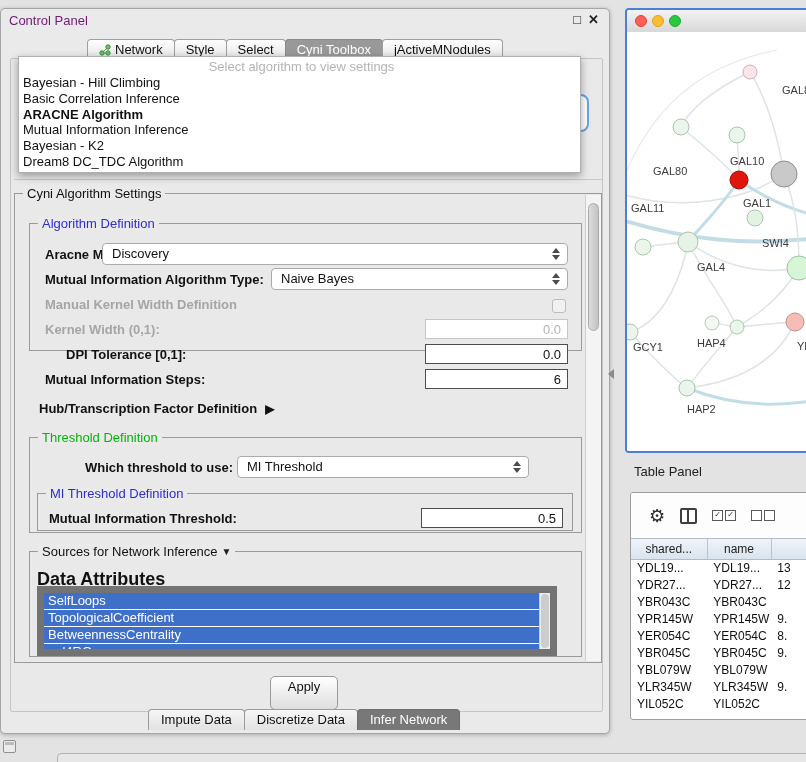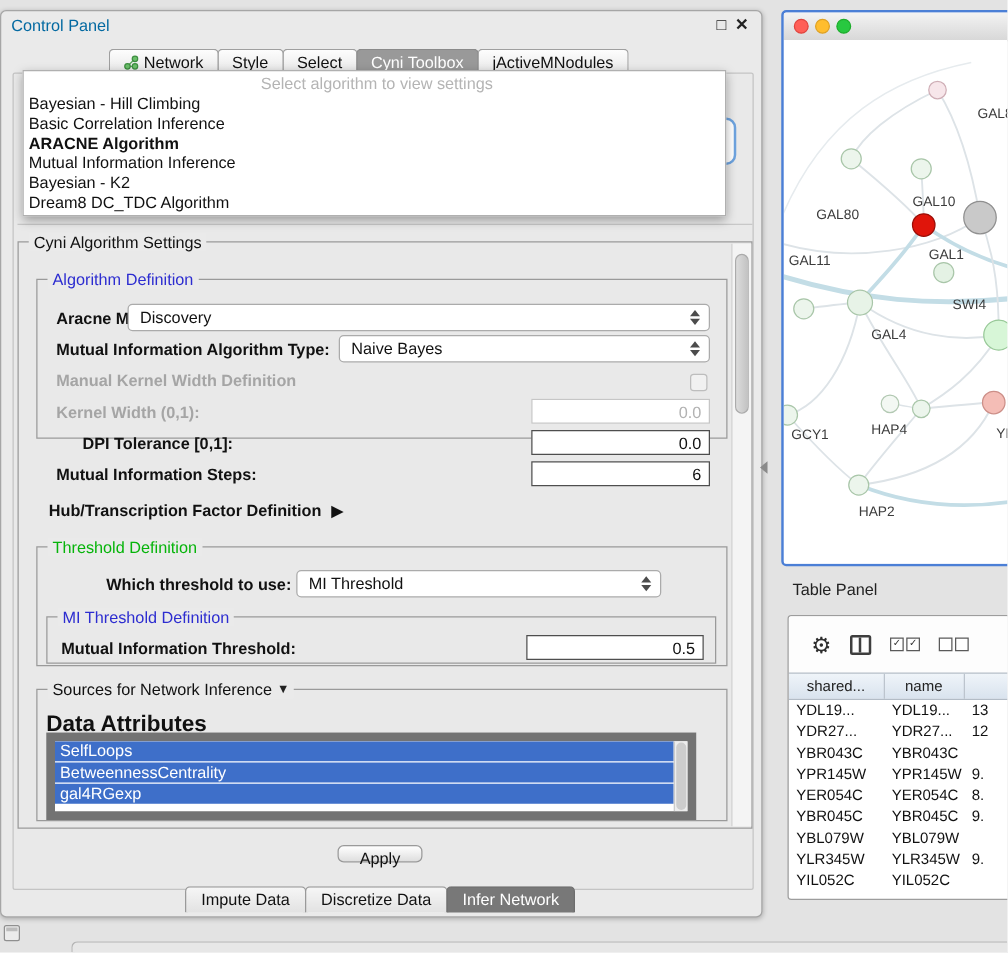--- a/index.html
+++ b/index.html
@@ -2,21 +2,21 @@
 <html><head>
 <meta charset="utf-8">
 <style>
   html,body{margin:0;padding:0;}
   .screen{position:relative;width:806px;height:762px;background:#e3e3e3;overflow:hidden;
           font-family:"Liberation Sans",sans-serif;color:#111;}
   
   .cp{position:absolute;left:0;top:8px;width:610px;height:726px;background:#eaeaea;
       border:1px solid #a6a6a6;border-radius:5px;box-shadow:0 1px 4px rgba(0,0,0,.25);box-sizing:border-box;}
   .cp-titlebar{position:absolute;left:0;top:0;right:0;height:24px;}
-  .cp-title{position:absolute;left:8px;top:4px;font-size:13px;color:#0369a1;}
+  .cp-title{position:absolute;left:8px;top:4px;font-size:13px;color:#701a75;}
   .winbtn{position:absolute;top:3px;font-size:13px;color:#222;cursor:default;}
   .winbtn.float{right:28px;}
   .winbtn.close{right:10px;font-weight:bold;}
   .cp-tabs{position:absolute;left:86px;top:30px;display:flex;}
   .tab{height:19px;line-height:19px;padding:0 11px;font-size:13px;background:linear-gradient(#fdfdfd,#e7e7e7);
        border:1px solid #9f9f9f;border-bottom:none;border-radius:4px 4px 0 0;margin-right:-1px;
        display:flex;align-items:center;gap:4px;}
   .tab.sel{background:#999;color:#fff;border-color:#8a8a8a;}
   .cp-frame{position:absolute;left:9px;top:49px;width:591px;height:652px;border:1px solid #c4c4c4;
             border-radius:2px;background:#e9e9e9;}
@@ -66,21 +66,21 @@
   .tri-right{font-size:12px;}
   .tri-down{font-size:10px;color:#222;}
   .attr-title{position:absolute;left:36px;top:560px;font-size:18px;font-weight:bold;}
   .attr-list{position:absolute;left:36px;top:577px;width:520px;height:70px;background:#fff;
              border:7px solid #737373;box-sizing:border-box;overflow:hidden;}
   .attr-items{position:absolute;left:0;top:0;right:11px;bottom:0;}
   .attr-item{height:16px;line-height:16px;font-size:13px;color:#fff;background:#3e6fc9;padding-left:4px;
              margin-bottom:1px;white-space:nowrap;}
   .attr-scroll{position:absolute;right:0;top:0;width:11px;bottom:0;background:#ededed;border-left:1px solid #ccc;box-sizing:border-box;}
   .attr-thumb{position:absolute;left:1px;top:1px;width:8px;bottom:1px;background:#cdcdcd;border-radius:4px;}
-  .apply-btn{position:absolute;left:269px;top:667px;width:68px;height:14px;font-size:13px;
+  .apply-btn{position:absolute;left:269px;top:667px;width:68px;height:34px;font-size:13px;
              background:linear-gradient(#ffffff,#dedede);border:1px solid #9a9a9a;border-radius:5px;
              text-align:center;line-height:19px;box-sizing:border-box;}
   .cp-bottom-tabs{position:absolute;left:147px;top:700px;display:flex;}
   .btab{height:20px;line-height:20px;padding:0 12px;font-size:13px;background:linear-gradient(#f6f6f6,#e2e2e2);
         border:1px solid #9a9a9a;border-bottom:none;border-radius:4px 4px 0 0;margin-right:-1px;}
   .btab.sel{background:#787878;color:#fff;border-color:#6d6d6d;}
   
   .nw{position:absolute;left:625px;top:8px;width:185px;height:445px;border:2px solid #4b7fd6;
       border-radius:4px;background:#fff;box-sizing:border-box;overflow:hidden;}
   .nw-titlebar{position:absolute;left:0;top:0;right:0;height:22px;background:linear-gradient(#f3f3f3,#d8d8d8);
@@ -259,20 +259,21 @@
     <div class="groupbox src-group">
       <span class="grouplabel">
         <span>Sources for Network Inference</span>
         <span class="tri-down">▼</span>
       </span>
     </div>
     <span class="attr-title">Data Attributes</span>
     <div class="attr-list">
       <div class="attr-items">
           <div class="attr-item">SelfLoops</div>
+          <div class="attr-item">TopologicalCoefficient</div>
           <div class="attr-item">BetweennessCentrality</div>
           <div class="attr-item">gal4RGexp</div>
         </div>
       <div class="attr-scroll">
         <div class="attr-thumb"></div>
       </div>
     </div>
 
     <div class="apply-btn">Apply</div>
 

